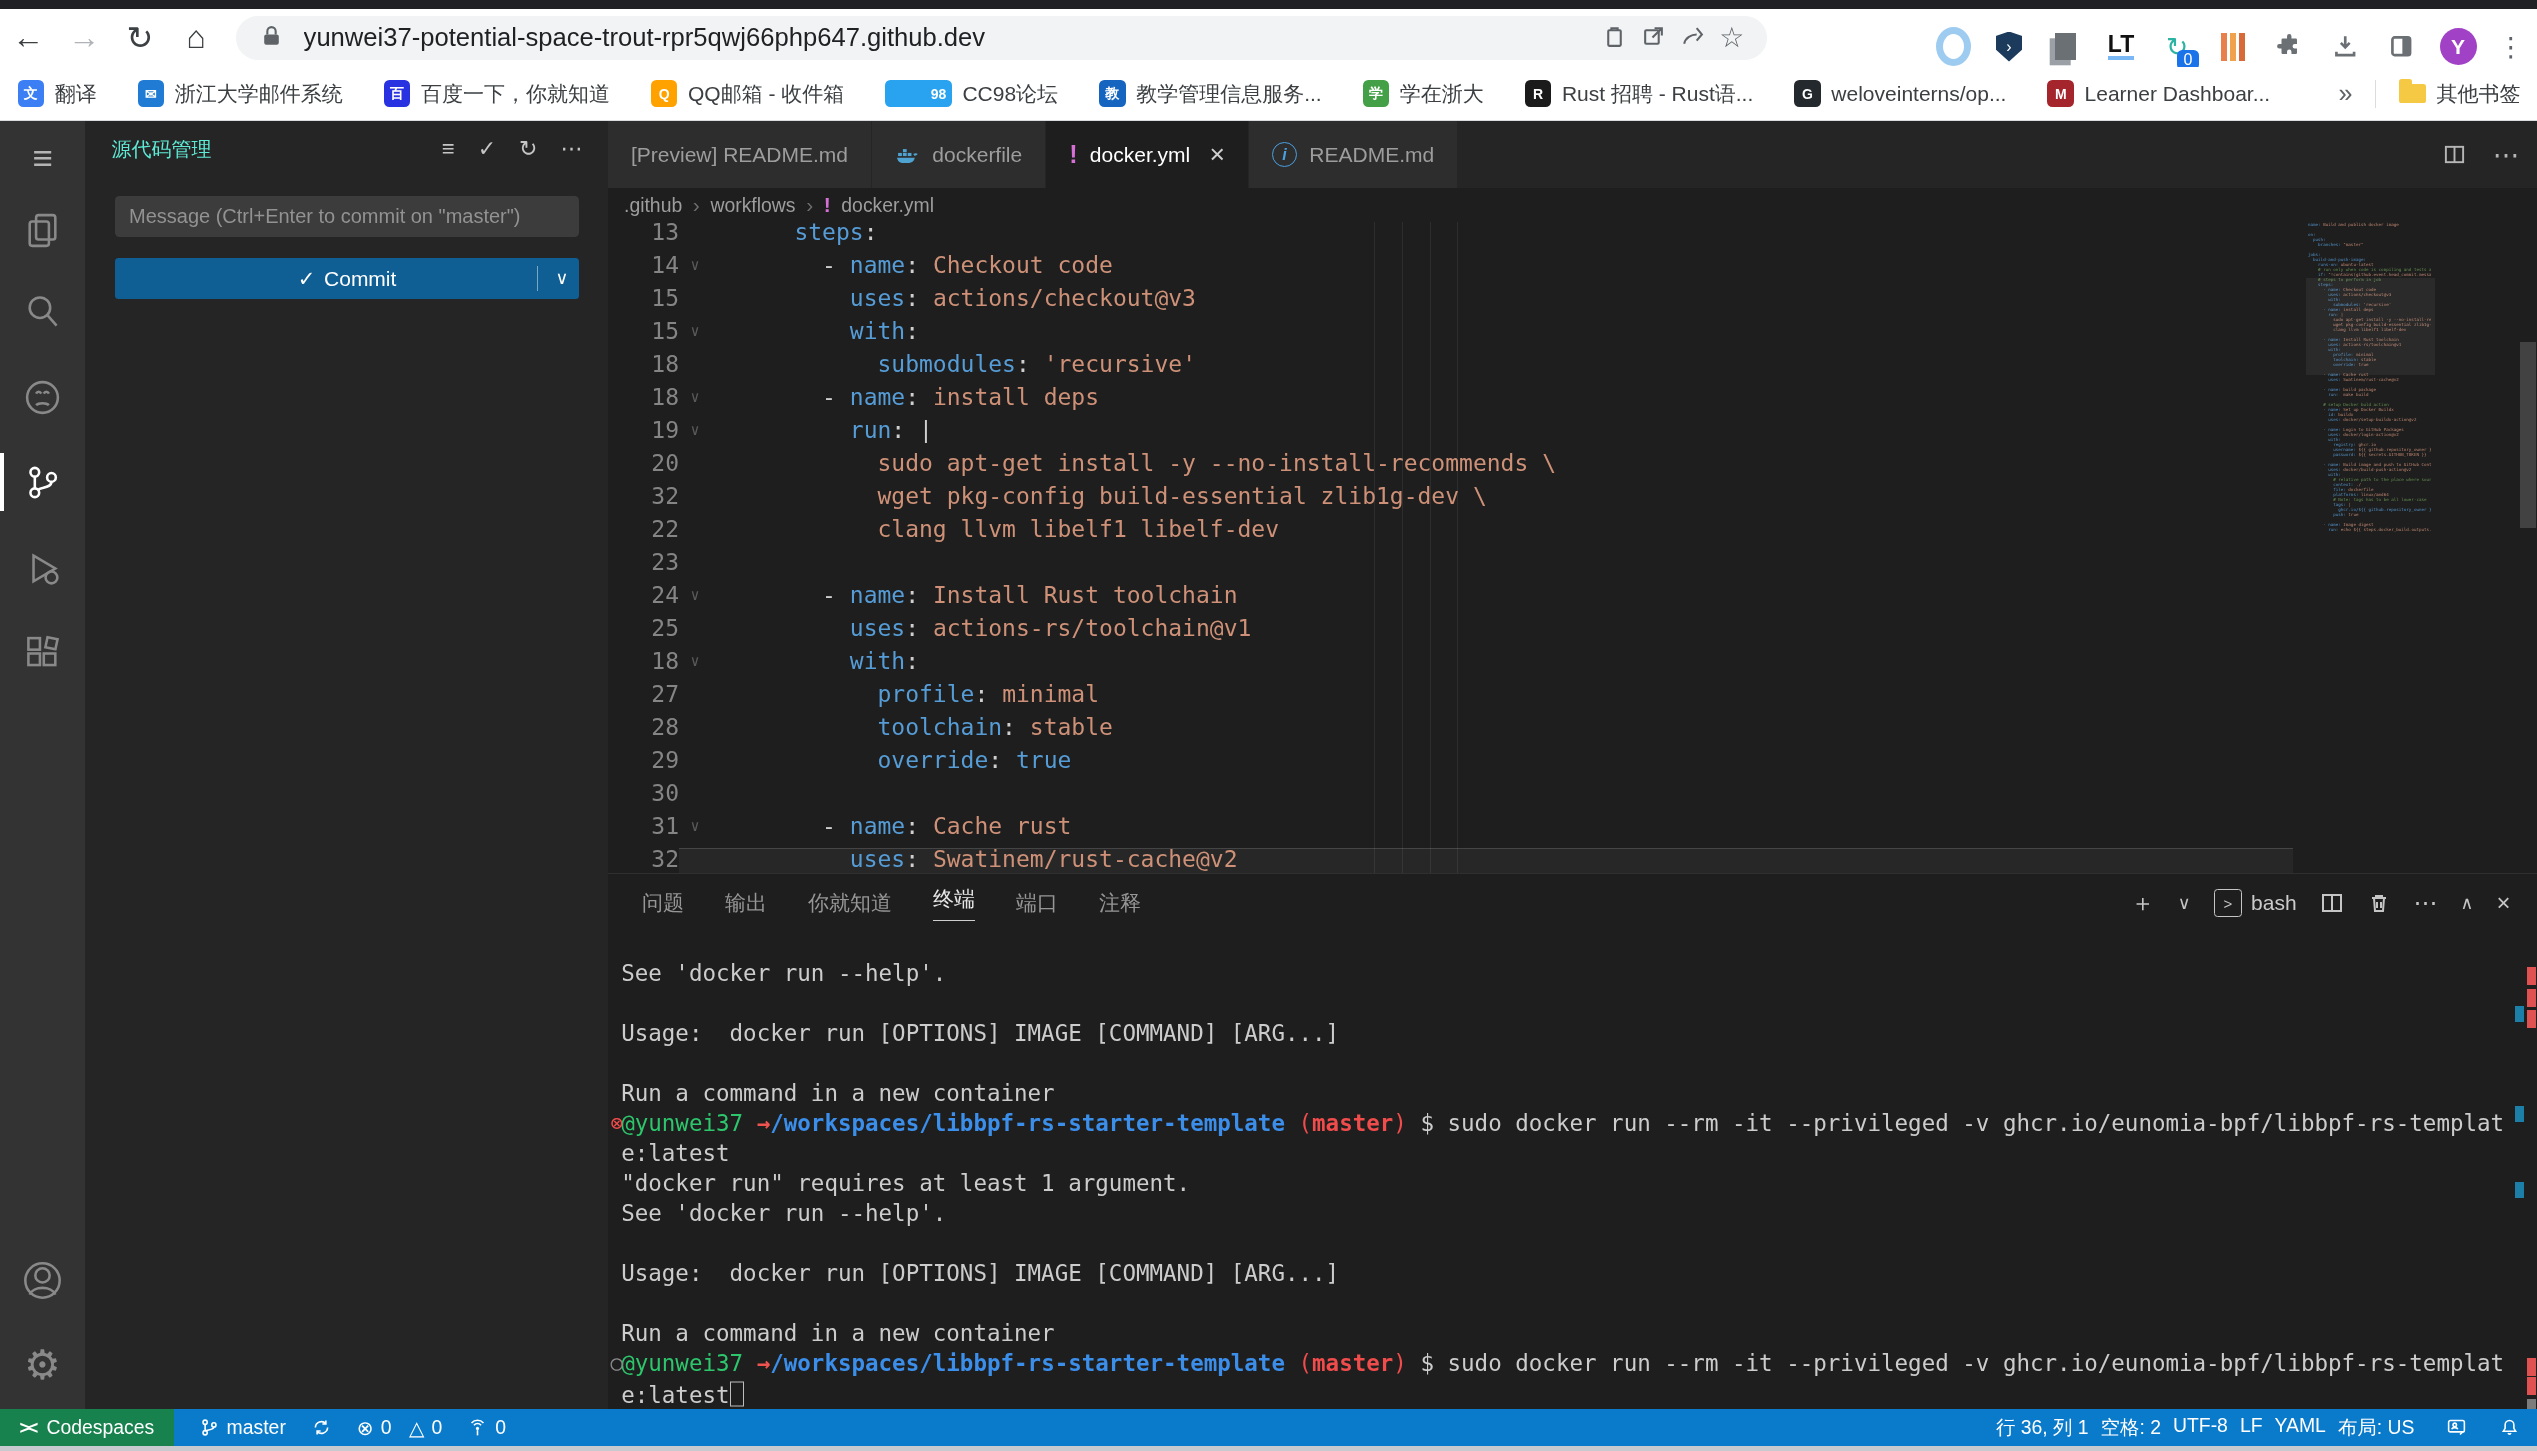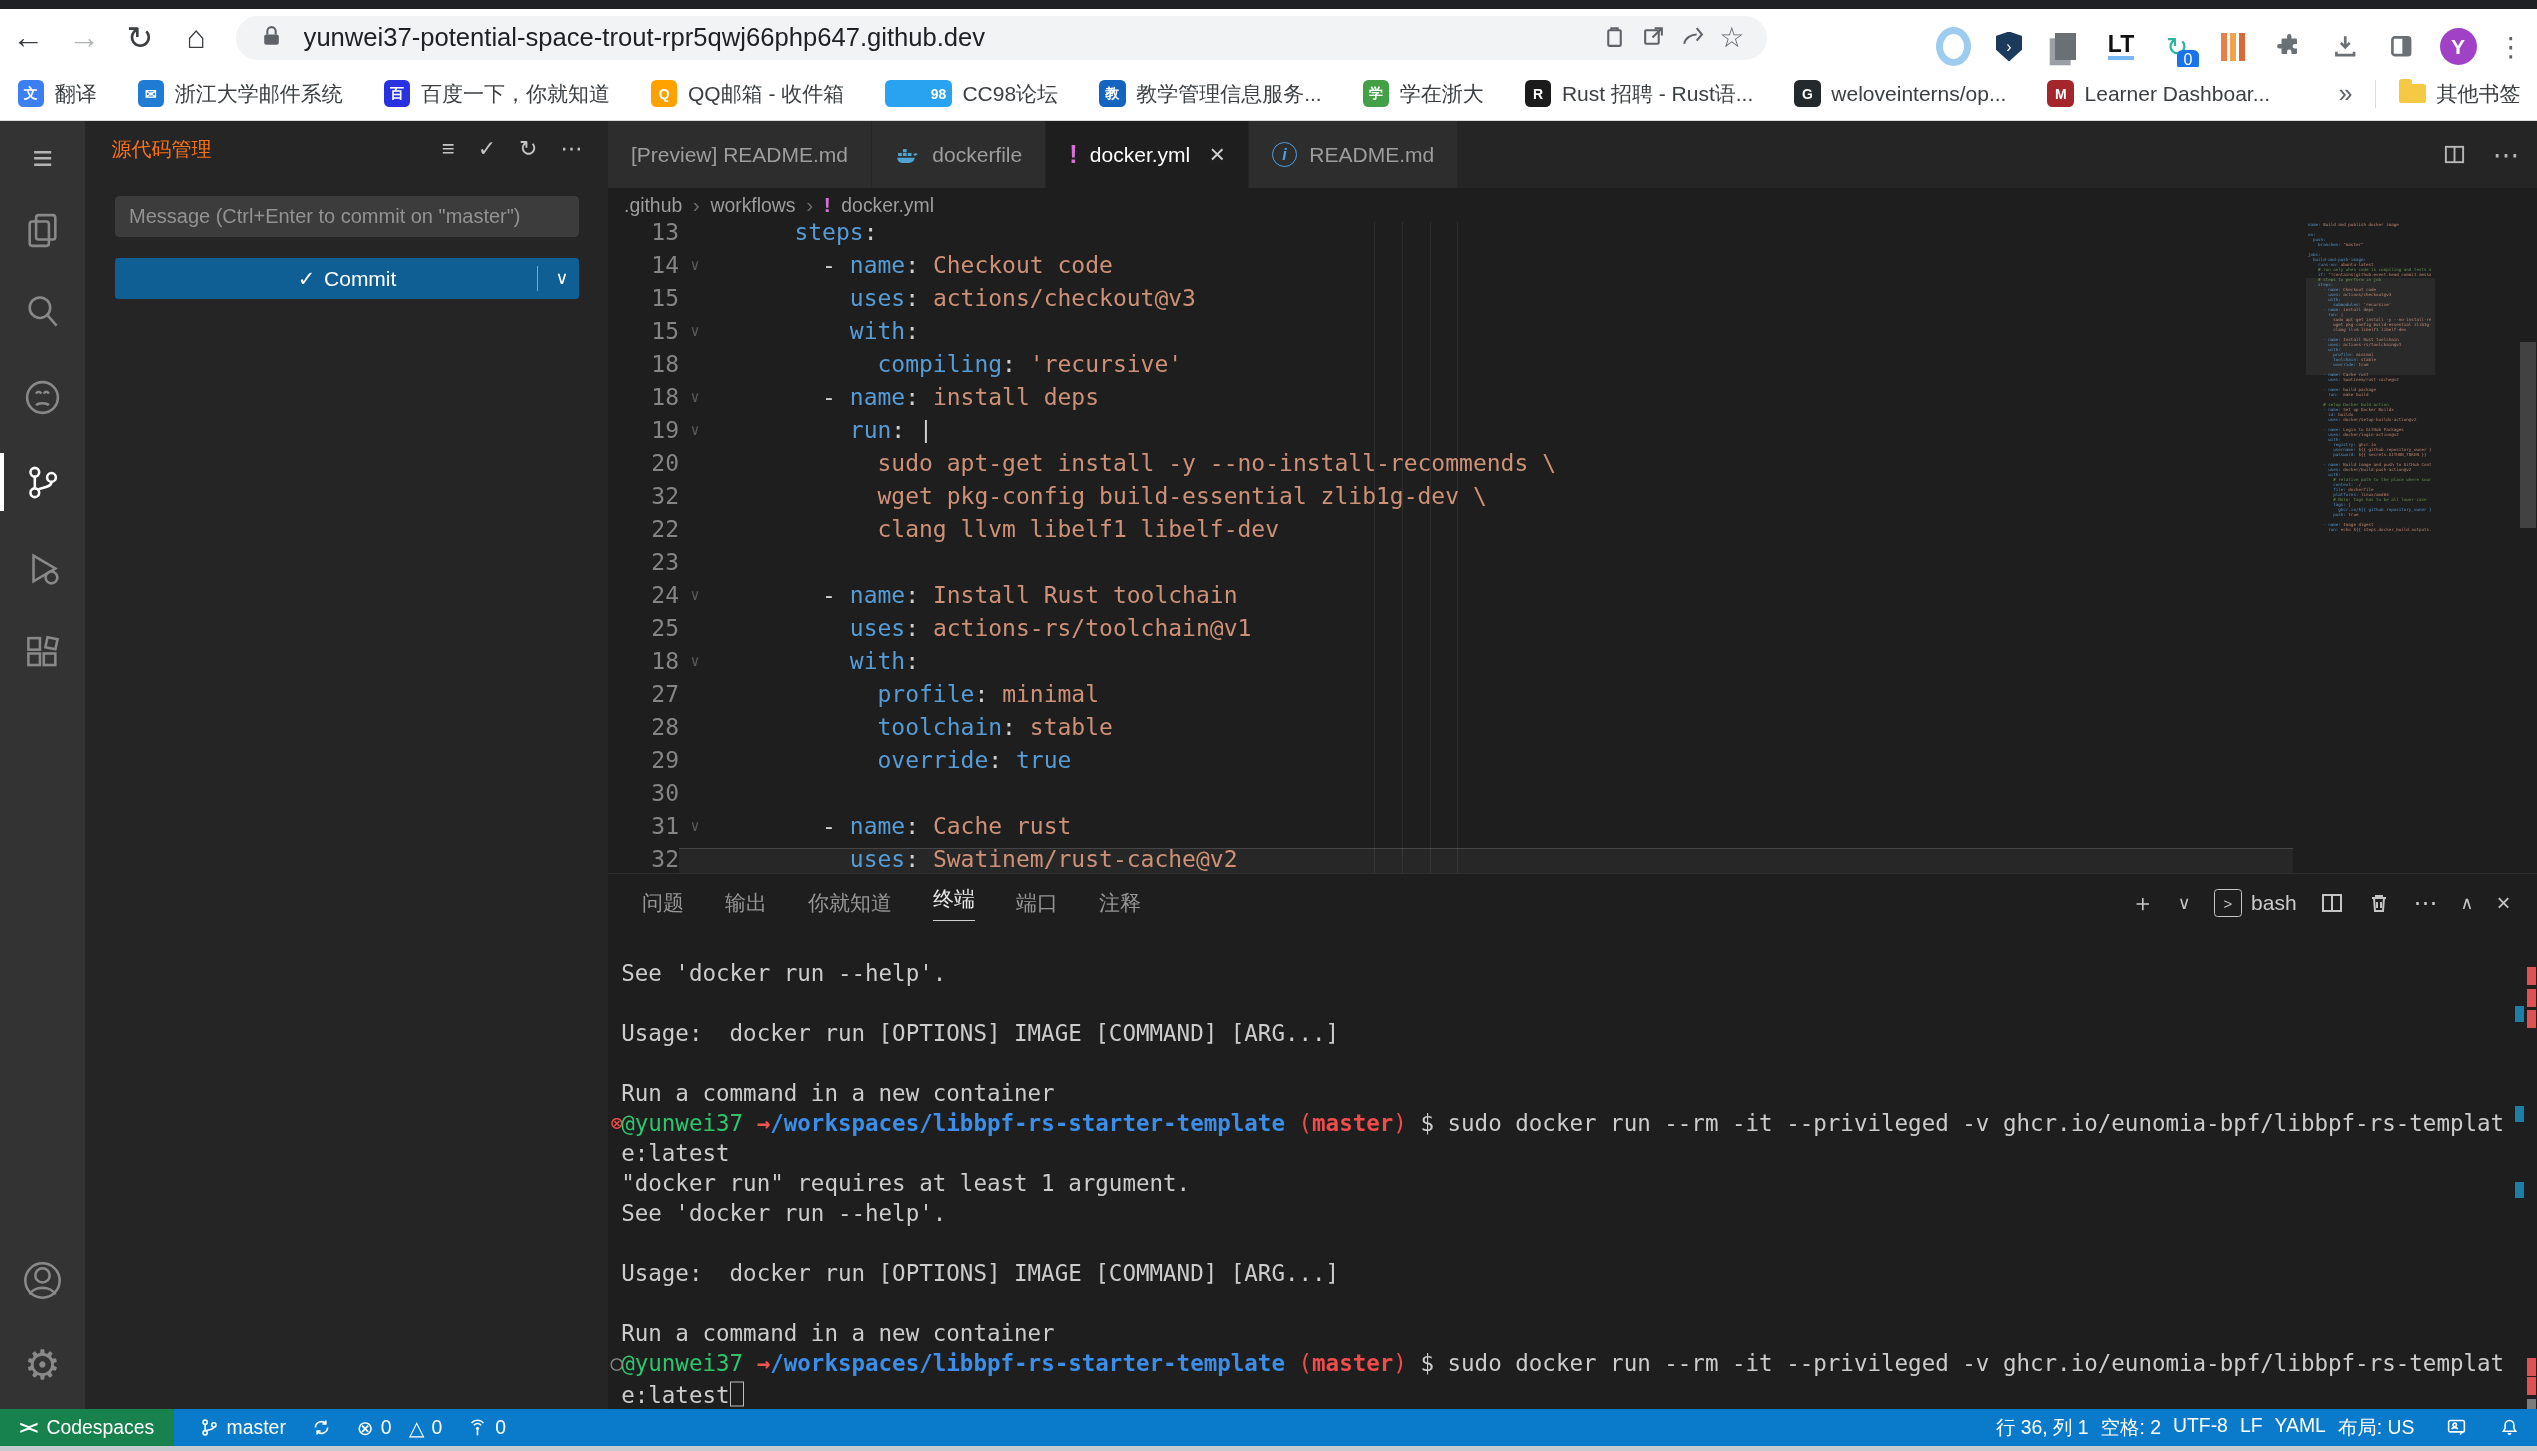--- a/index.html
+++ b/index.html
@@ -47,21 +47,21 @@
   .activitybar{position:absolute;left:0;top:0;width:85px;height:1288px;background:#333333;}
   .act{position:absolute;left:0;width:85px;height:63px;display:flex;align-items:center;justify-content:center;}
   .act svg{width:41px;height:41px;fill:none;stroke:#898989;stroke-width:2;}
   .act.on svg{stroke:#ffffff;}
   .act-ind{position:absolute;left:0;top:332px;width:3.5px;height:58px;background:#ffffff;}
   .ham{font-size:35px;color:#b4b4b4;}
   .gear{font-size:41px;color:#898989;}
   
   .sidebar{position:absolute;left:85px;top:0;width:524px;height:1288px;background:#252526;}
   .sc-head{position:absolute;left:0;top:0;width:100%;height:56px;display:flex;align-items:center;padding:0 26.5px;box-sizing:border-box;}
-  .sc-title{font-size:20px;color:#f97316;flex:1;}
+  .sc-title{font-size:20px;color:#5eead4;flex:1;}
   .sc-acts{display:flex;gap:23px;font-size:22px;color:#c5c5c5;}
   .sc-input{position:absolute;left:30px;top:75px;width:464px;height:41px;background:#3c3c3c;border-radius:4.4px;
     display:flex;align-items:center;padding:0 14px;box-sizing:border-box;}
   .sc-input span{font-size:20px;color:#929292;white-space:nowrap;overflow:hidden;}
   .commit{position:absolute;left:30px;top:137px;width:464px;height:41px;background:#0f5e94;border-radius:3.5px;
     display:flex;align-items:center;justify-content:center;color:#ffffff;font-size:21px;}
   .commit .cdiv{position:absolute;right:41px;top:8px;bottom:8px;width:0.9px;background:rgba(255,255,255,.45);}
   .commit .cchev{position:absolute;right:10.6px;font-size:17.6px;}
   
   .tabbar{position:absolute;left:608px;top:0;width:1929px;height:67px;background:#252526;display:flex;}
@@ -411,21 +411,21 @@
             <span class="ln-code"><span class="tk-p">        </span><span class="tk-k">uses</span><span class="tk-p">: </span><span class="tk-v">actions/checkout@v3</span></span>
           </div>
           <div class="code-row">
             <span class="ln-num">15</span>
             <span class="ln-fold">∨</span>
             <span class="ln-code"><span class="tk-p">        </span><span class="tk-k">with</span><span class="tk-p">:</span></span>
           </div>
           <div class="code-row">
             <span class="ln-num">18</span>
             <span class="ln-fold"></span>
-            <span class="ln-code"><span class="tk-p">          </span><span class="tk-k">compiling</span><span class="tk-p">: </span><span class="tk-v">'recursive'</span></span>
+            <span class="ln-code"><span class="tk-p">          </span><span class="tk-k">submodules</span><span class="tk-p">: </span><span class="tk-v">'recursive'</span></span>
           </div>
           <div class="code-row">
             <span class="ln-num">18</span>
             <span class="ln-fold">∨</span>
             <span class="ln-code"><span class="tk-p">      - </span><span class="tk-k">name</span><span class="tk-p">: </span><span class="tk-v">install deps</span></span>
           </div>
           <div class="code-row">
             <span class="ln-num">19</span>
             <span class="ln-fold">∨</span>
             <span class="ln-code"><span class="tk-p">        </span><span class="tk-k">run</span><span class="tk-p">: |</span></span>

